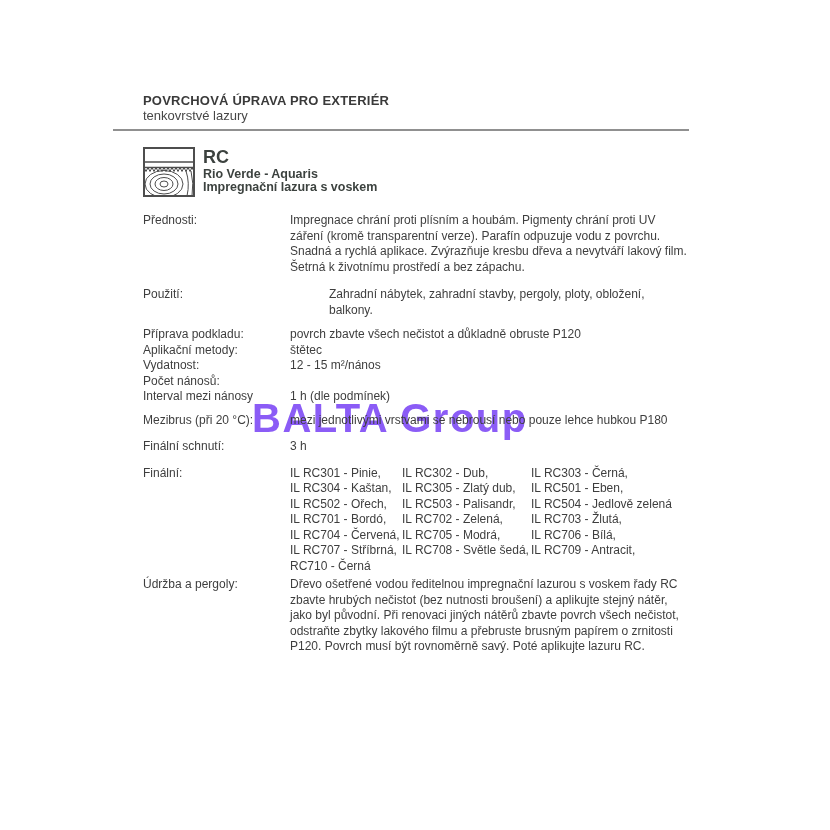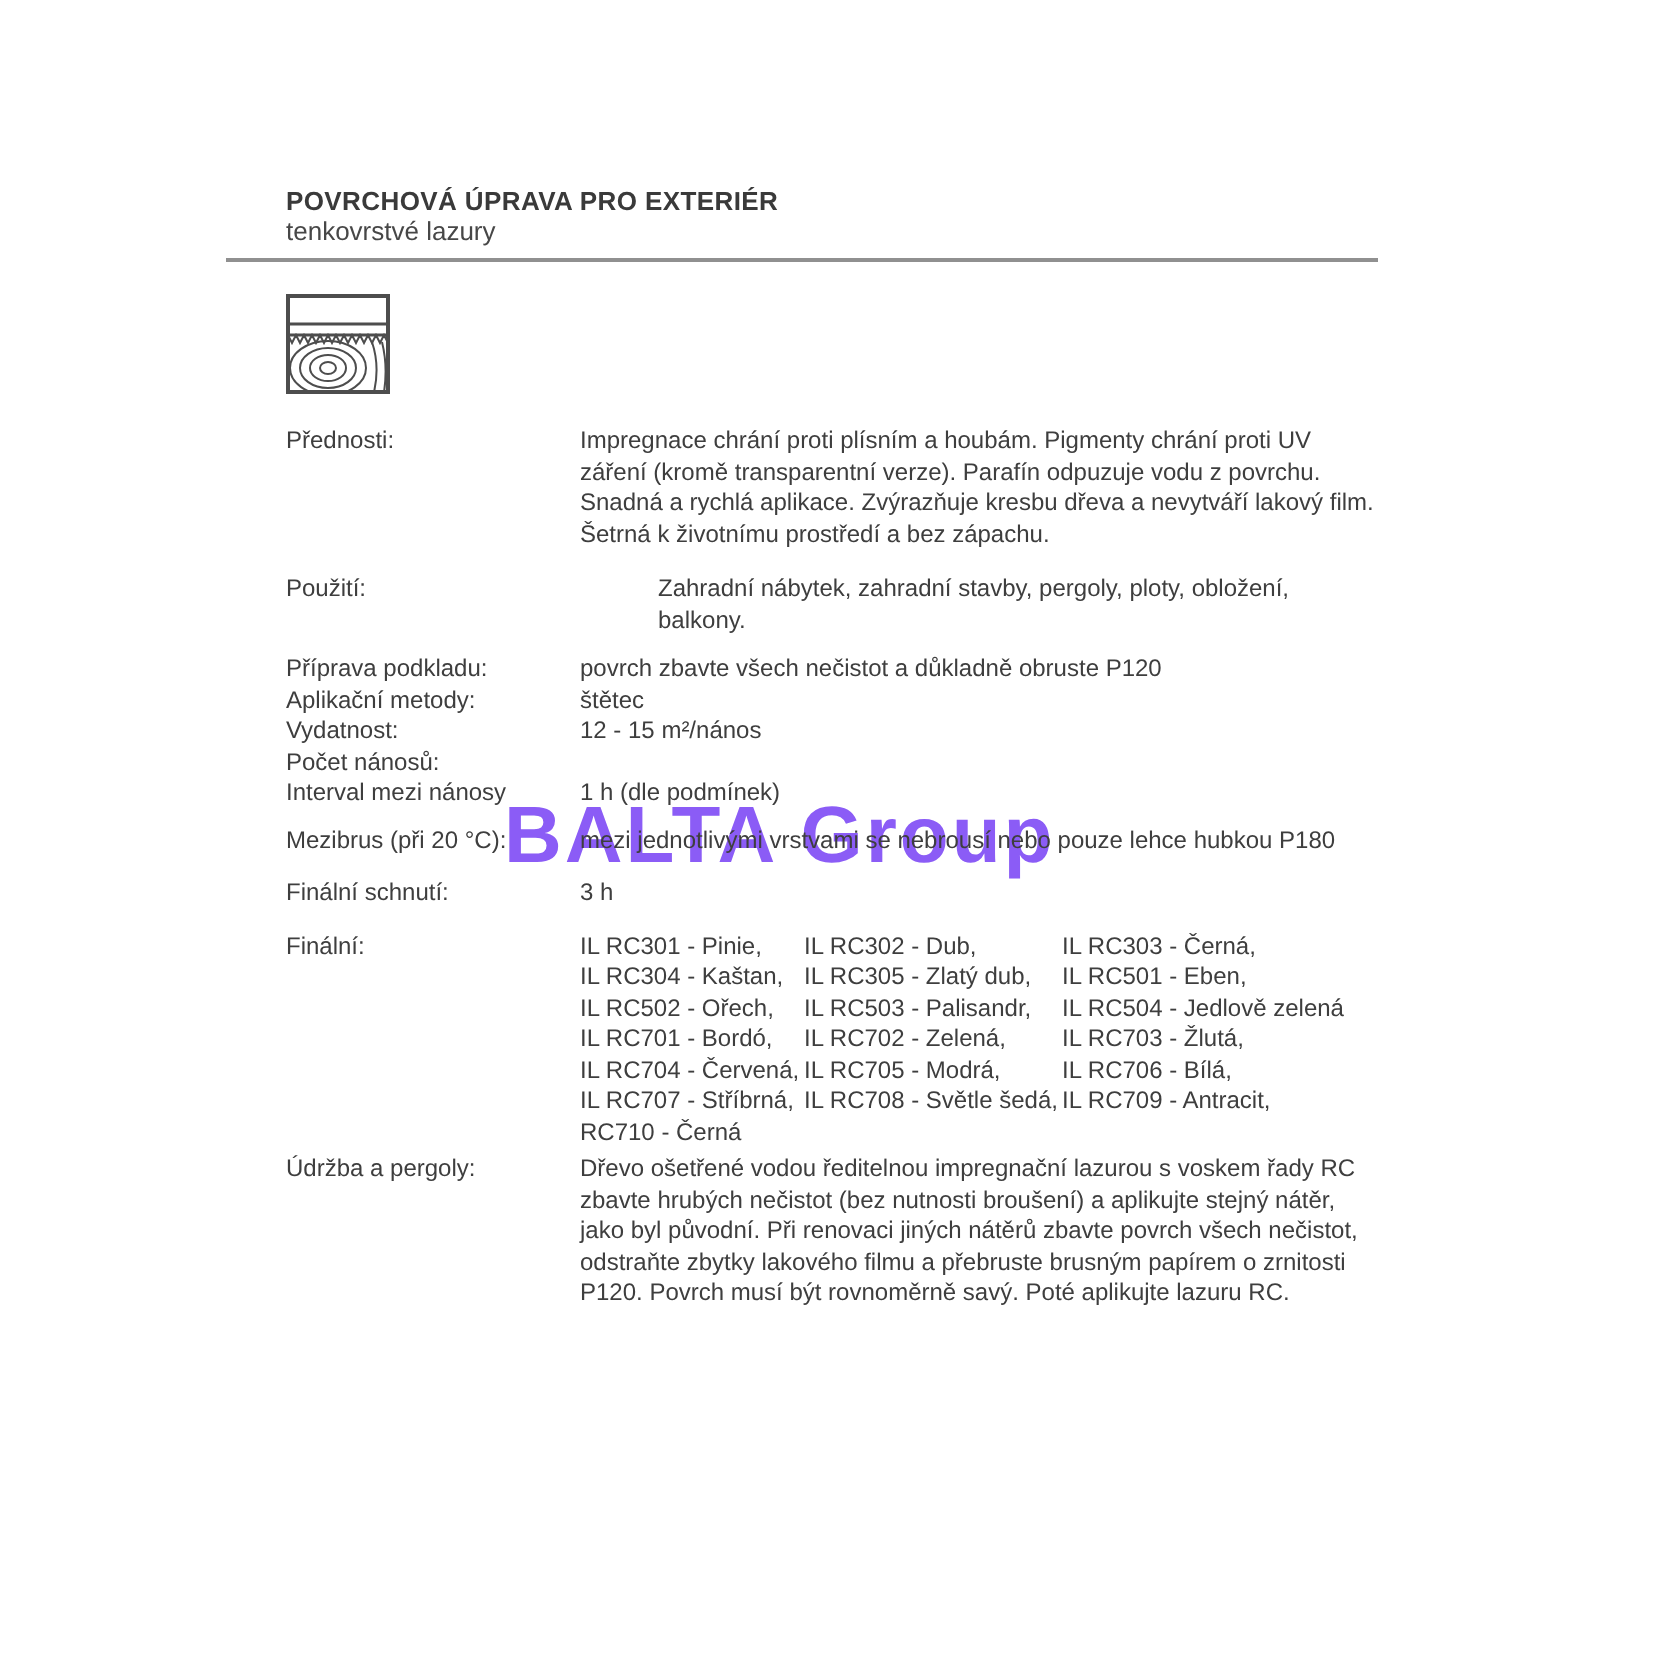--- a/index.html
+++ b/index.html
@@ -103,20 +103,25 @@
             <polyline stroke-width="1" points="1,20.5 3,24.5 5,20.5 7,24.5 9,20.5 11,24.5 13,20.5 15,24.5 17,20.5 19,24.5 21,20.5 23,24.5 25,20.5 27,24.5 29,20.5 31,24.5 33,20.5 35,24.5 37,20.5 39,24.5 41,20.5 43,24.5 45,20.5 47,24.5 49,20.5 51,24.5"></polyline>
             <ellipse cx="21" cy="37" rx="4" ry="3" stroke-width="1"></ellipse>
             <ellipse cx="21" cy="37" rx="9" ry="6.5" stroke-width="1"></ellipse>
             <ellipse cx="21" cy="37" rx="14" ry="10" stroke-width="1"></ellipse>
             <ellipse cx="21" cy="37" rx="19" ry="13.5" stroke-width="1"></ellipse>
             <path d="M43,24 q4,12 1,25" stroke-width="1"></path>
             <path d="M48,24 q3,12 1,25" stroke-width="1"></path>
           </g>
         </svg>
       </span>
+      <div class="product-text">
+        <div class="product-code">RC</div>
+        <div class="product-brand">Rio Verde - Aquaris</div>
+        <div class="product-name">Impregnační lazura s voskem</div>
+      </div>
     </div>
 
     <div class="rows">
 
       <div class="row r0">
         <div class="label">Přednosti:</div>
         <div class="value">Impregnace chrání proti plísním a houbám. Pigmenty chrání proti UV záření (kromě transparentní verze). Parafín odpuzuje vodu z povrchu. Snadná a rychlá aplikace. Zvýrazňuje kresbu dřeva a nevytváří lakový film. Šetrná k životnímu prostředí a bez zápachu.</div>
       </div>
 
       <div class="row r1">

